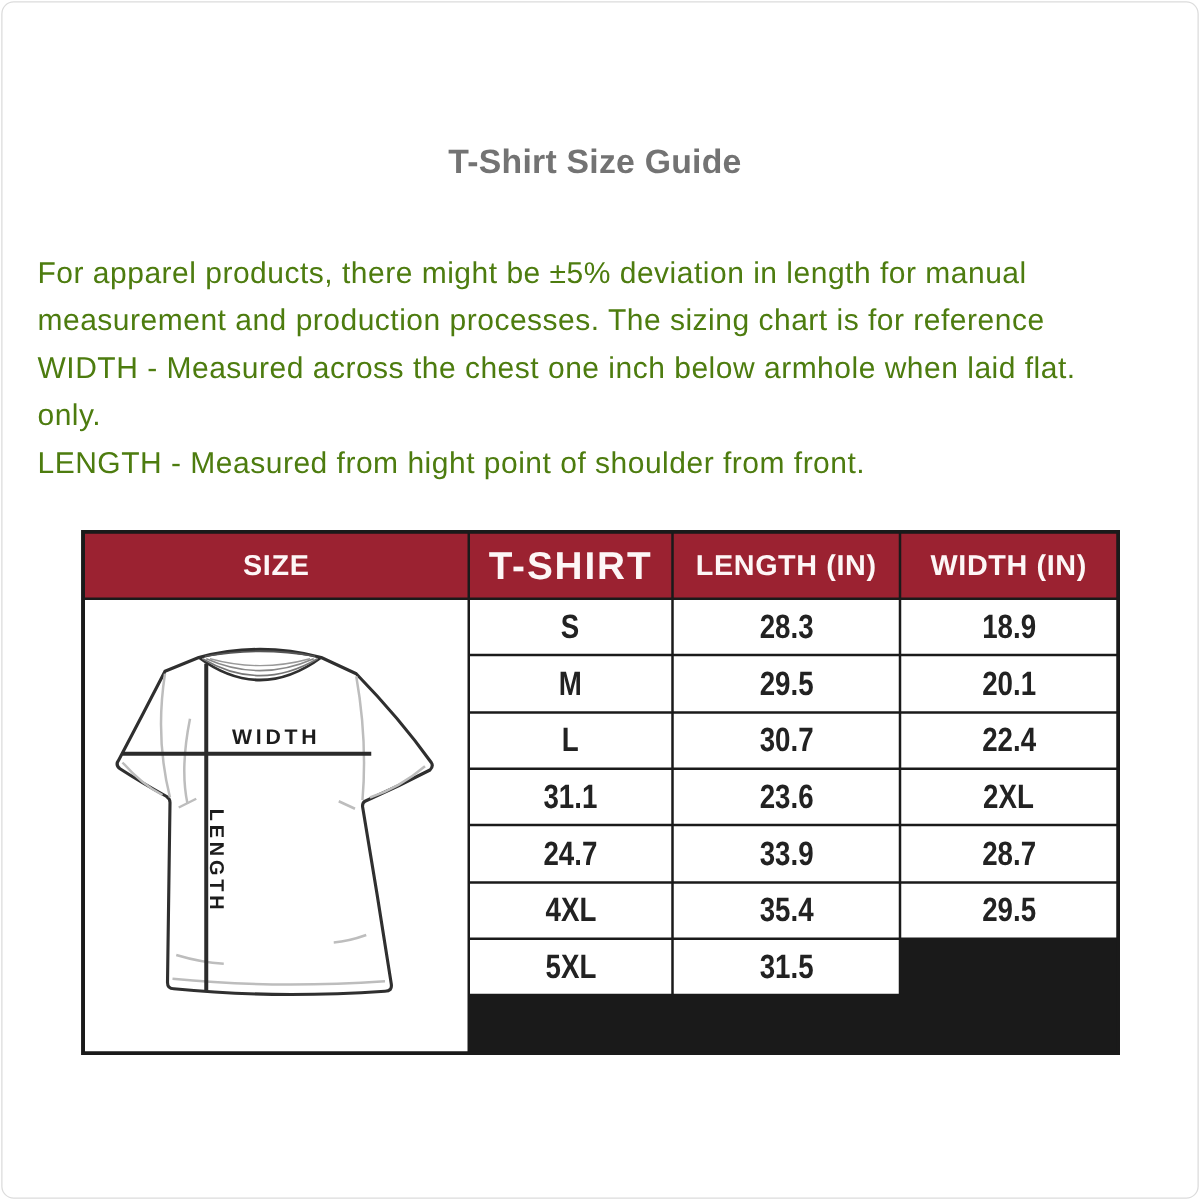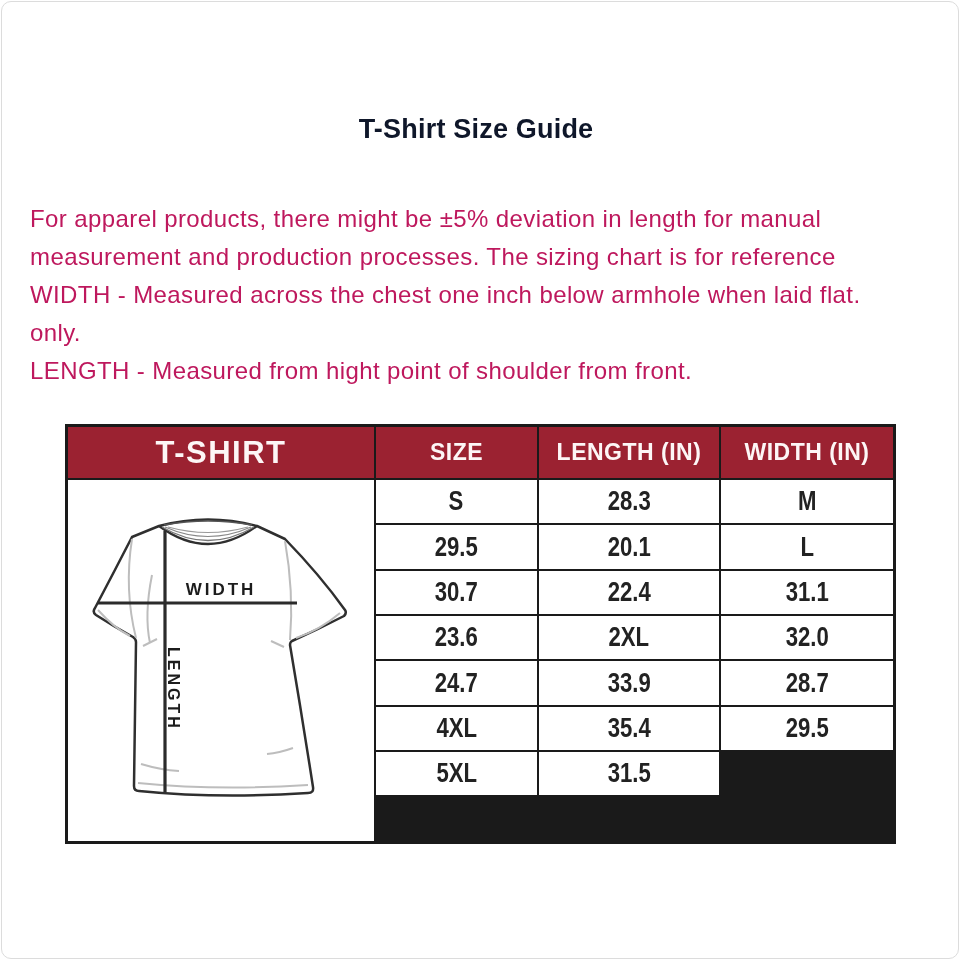--- a/index.html
+++ b/index.html
@@ -14,27 +14,27 @@
     position: absolute; inset: 1px;
     border: 1px solid #dcdcdc;
     border-radius: 10px;
     pointer-events: none;
   }
   .page-title {
     position: absolute;
     top: 114px; left: 0; width: 952px;
     text-align: center;
     font-size: 27px; font-weight: bold;
-    color: #0f172a;
+    color: #737373;
     letter-spacing: 0.2px;
   }
   .description {
     position: absolute;
     top: 200px; left: 30px; width: 900px;
-    font-size: 24px; color: #be185d;
+    font-size: 24px; color: #4d7c0f;
     letter-spacing: 0.4px;
   }
   .description .line { line-height: 38px; white-space: nowrap; }
 
   
   .size-table {
     position: absolute;
     left: 65px; top: 424px;
     width: 831px; height: 420px;
     display: grid;
@@ -76,22 +76,22 @@
 <div class="description">
   <div class="line">For apparel products, there might be ±5% deviation in length for manual</div>
   <div class="line">measurement and production processes. The sizing chart is for reference</div>
   <div class="line">WIDTH - Measured across the chest one inch below armhole when laid flat.</div>
   <div class="line">only.</div>
   <div class="line">LENGTH - Measured from hight point of shoulder from front.</div>
 </div>
 
 <div class="size-table">
 
+  <div class="cell hdr col">SIZE</div>
   <div class="cell hdr product">T-SHIRT</div>
-  <div class="cell hdr col">SIZE</div>
   <div class="cell hdr col">LENGTH (IN)</div>
   <div class="cell hdr col">WIDTH (IN)</div>
 
   <div class="cell tshirt-cell">
     <svg viewBox="0 0 306 360">
 
       <path d="M91,46 Q140,33 189,46 L217,59 Q252,95 277,130 Q279,133 276,136 Q251,149 224,161 Q222,162 222,165 Q234,236 245,307 Q246,313 240,313 Q150,319 71,311 Q66,311 66,306 Q67,233 68,162 Q68,159 65,157 Q45,146 28,135 Q24,132 27,128 Q46,92 64,57 Z" fill="#ffffff" stroke="#2f2f2f" stroke-width="2.5" stroke-linejoin="round"></path>
 
       <g stroke="#bdbdbd" stroke-width="2" fill="none">
         <path d="M64,59 Q56,110 68,158"></path>
@@ -121,20 +121,23 @@
       <text transform="translate(100,167) rotate(90)" font-family="Liberation Sans, sans-serif" font-size="16" font-weight="bold" letter-spacing="3" fill="#1c1c1c">LENGTH</text>
     </svg>
   </div>
 
   <div class="cell val">
       <span>S</span>
     </div>
   <div class="cell val">
       <span>28.3</span>
     </div>
+  <div class="cell val">
+      <span>18.9</span>
+    </div>
 
   <div class="cell val">
       <span>M</span>
     </div>
   <div class="cell val">
       <span>29.5</span>
     </div>
   <div class="cell val">
       <span>20.1</span>
     </div>
@@ -153,23 +156,20 @@
       <span>31.1</span>
     </div>
   <div class="cell val">
       <span>23.6</span>
     </div>
 
   <div class="cell val">
       <span>2XL</span>
     </div>
   <div class="cell val">
-      <span>32.0</span>
-    </div>
-  <div class="cell val">
       <span>24.7</span>
     </div>
 
   <div class="cell val">
       <span>33.9</span>
     </div>
   <div class="cell val">
       <span>28.7</span>
     </div>
 

